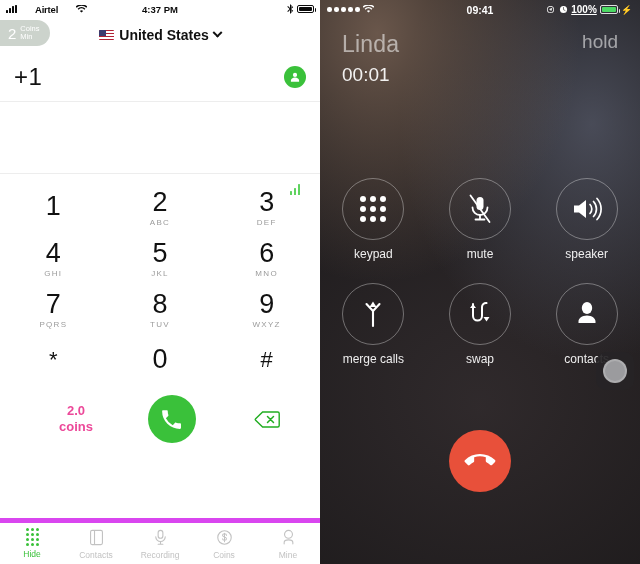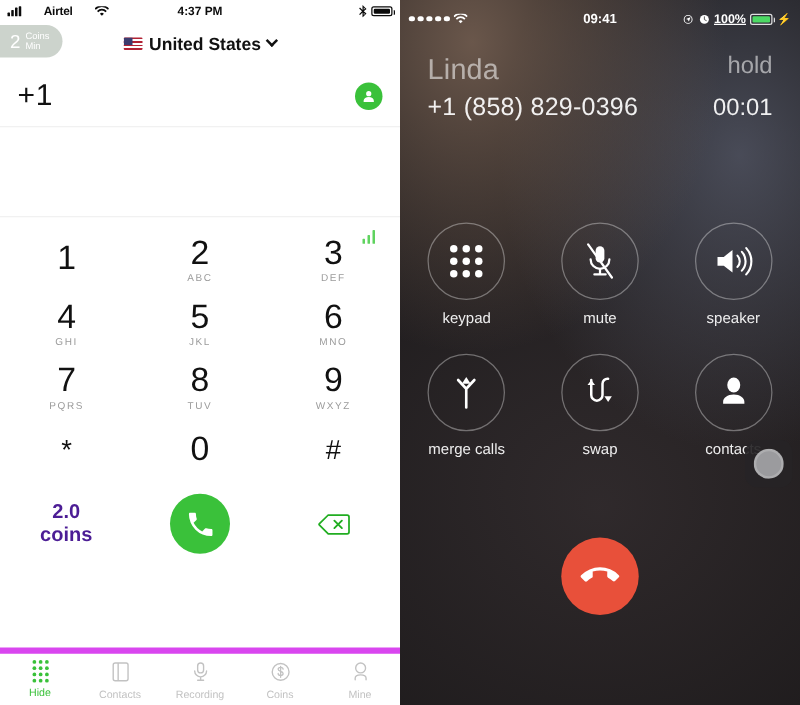--- a/index.html
+++ b/index.html
@@ -55,21 +55,21 @@
   .mini-signal i { width:2.5px; background:#5fd35f; border-radius:.5px; display:block; }
   .mini-signal i:nth-child(1){height:4px}.mini-signal i:nth-child(2){height:7px}.mini-signal i:nth-child(3){height:11px}
 
   .keypad { display:grid; grid-template-columns:repeat(3,1fr); }
   .key { height:51px; display:flex; flex-direction:column; align-items:center; justify-content:center; cursor:pointer; }
   .key .d { font-size:27px; font-weight:300; color:#111; line-height:1; }
   .key .l { font-size:8px; color:#9b9b9b; letter-spacing:1.3px; margin-top:2px; }
   .key.sym .d { font-size:22px; }
 
   .action-row { height:66px; display:flex; align-items:center; position:relative; }
-  .cost { width:106px; text-align:center; color:#4c1d95; font-size:16px; line-height:1.2; font-weight:600; }
+  .cost { width:106px; text-align:center; color:#ec4899; font-size:13px; line-height:1.2; font-weight:600;margin-left:23px; }
   .call-btn { width:48px; height:48px; border-radius:50%; background:#3ac13a; display:flex; align-items:center; justify-content:center; margin:0 auto; cursor:pointer; }
   .call-btn svg { width:25px; height:25px; fill:#fff; }
   .del-btn { width:106px; display:flex; align-items:center; justify-content:center; cursor:pointer; }
   .del-shape { width:26px; height:17px; position:relative; }
   .del-shape svg { width:26px; height:17px; }
 
   .tabbar { margin-top:auto; height:46px; border-top:5px solid #d946ef; display:flex; }
   .tab { flex:1; display:flex; flex-direction:column; align-items:center; justify-content:center; gap:3px; cursor:pointer; }
   .tab .tl { font-size:8.5px; color:#c2c2c2; }
   .tab.active .tl { color:#3ac13a; }
@@ -80,21 +80,21 @@
   
   .call {
     width:320px; height:564px; position:relative; overflow:hidden;
     background:
       radial-gradient(115% 80% at 18% 6%, rgba(120,98,84,.85) 0%, rgba(92,80,76,0) 55%),
       radial-gradient(100% 70% at 85% 22%, rgba(88,92,108,.75) 0%, rgba(70,72,84,0) 60%),
       radial-gradient(120% 60% at 50% 72%, rgba(48,42,44,.9) 0%, rgba(24,22,23,1) 100%),
       linear-gradient(170deg,#5d5a5c 0%,#55535c 22%,#413e42 46%,#2a2628 70%,#1d1b1c 100%);
     color:#fff;
   }
-  .c-status { height:19px; display:flex; align-items:center; padding:15px 7px; font-size:10px; font-weight:600; color:#fff; position:relative; }
+  .c-status { height:19px; display:flex; align-items:center; padding:4px 7px; font-size:10px; font-weight:600; color:#fff; position:relative; }
   .c-status .left { display:flex; align-items:center; gap:3px; }
   .dots { display:flex; gap:2.5px; align-items:center; }
   .dots i { width:4.5px; height:4.5px; border-radius:50%; background:#fff; display:block; }
   .c-status .time { position:absolute; left:0; right:0; text-align:center; font-size:10.5px; font-weight:600; }
   .c-status .right { margin-left:auto; display:flex; align-items:center; gap:3.5px; z-index:2; }
   .c-status .right svg { width:9px; height:9px; fill:#fff; }
   .pct { font-size:10px; font-weight:600;text-decoration:underline; }
   .cbatt { width:18px; height:9px; border:1px solid rgba(255,255,255,.85); border-radius:2px; padding:1px; position:relative; }
   .cbatt::after { content:""; position:absolute; right:-3px; top:2.5px; width:1.5px; height:4px; background:rgba(255,255,255,.85); border-radius:0 1px 1px 0; }
   .cbatt span { display:block; height:100%; background:#4cd964; border-radius:1px; }
@@ -338,21 +338,20 @@
         <span class="bolt">⚡</span>
       </div>
     </div>
 
     <div class="callee">
       <div class="row1">
         <span class="name">Linda</span>
         <span class="state">hold</span>
       </div>
       <div class="row2">
-        <span class="num">+1 (858) 829-0396</span>
         <span class="timer">00:01</span>
       </div>
     </div>
 
     <div class="pad">
 
       <div class="pbtn">
         <span class="circ">
           <span class="kdots">
               <i></i>

